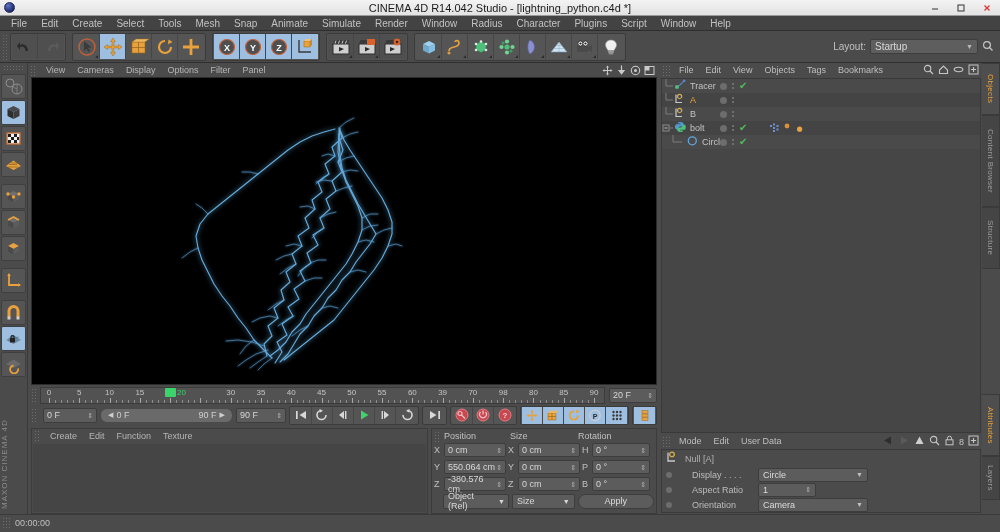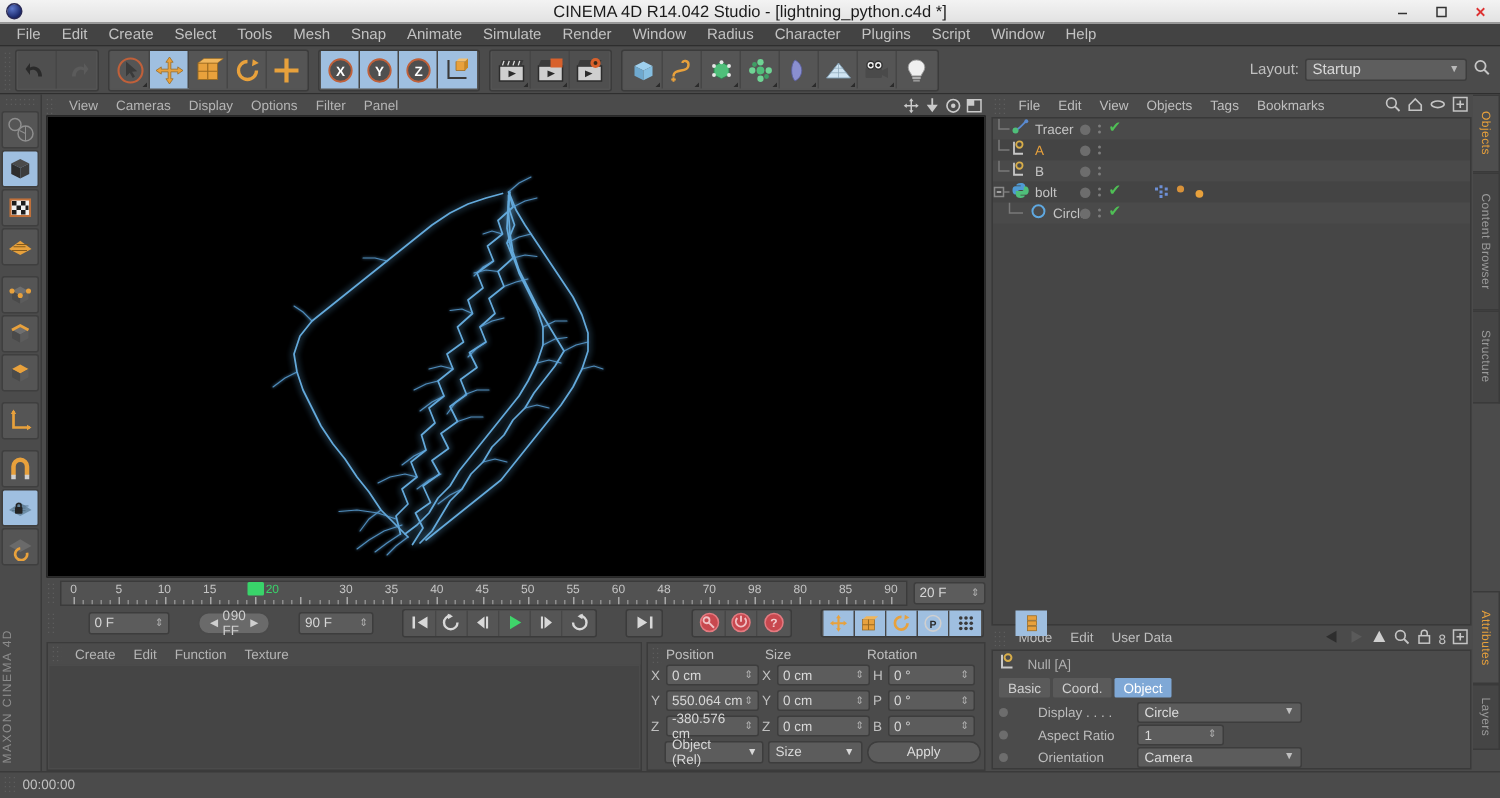--- a/index.html
+++ b/index.html
@@ -159,21 +159,21 @@
     position:absolute; top:0; width:11px; height:9px; background:#39d46a; border-radius:1px;
   }
   .playhead-lab{ position:absolute; top:0; font-size:8px; color:#39d46a; }
   .frame-field{
     width:48px;height:15px;background:#5c5c5c;border:1px solid #3d3d3d;
     font-size:9px;color:#d6d6d6;display:flex;align-items:center;padding:0 3px;
     border-radius:2px; flex:none; margin-left:4px;
   }
   .spin{ margin-left:auto; font-size:7px; color:#b0b0b0; line-height:7px; }
 
-  .tl-row2{ display:flex; align-items:center; height:19px; margin-top:2px; gap:19px; }
+  .tl-row2{ display:flex; align-items:center; height:19px; margin-top:2px; gap:3px; }
   .range-bar{
     flex:1; height:15px; background:#6a6a6a; border:1px solid #4a4a4a; border-radius:7px;
     display:flex; align-items:center; padding:0 4px; font-size:9px; color:#cfcfcf;
     position:relative;
   }
   .range-bar .r{ margin-left:auto; }
   .range-bar .tri{ font-size:7px; margin:0 3px; color:#cfcfcf;}
   .tbar-group{
     display:flex; align-items:center; height:19px; border:1px solid #3b3b3b;
     background:#545454; border-radius:2px; padding:1px;
@@ -842,21 +842,21 @@
               <div class="lab" style="left: 68.5556px;">10</div>
               <div class="lab" style="left: 98.8333px;">15</div>
               <div class="lab" style="left: 159.389px; margin-top: 33px;">25</div>
               <div class="lab" style="left: 189.667px;">30</div>
               <div class="lab" style="left: 219.944px;">35</div>
               <div class="lab" style="left: 250.222px;">40</div>
               <div class="lab" style="left: 280.5px;">45</div>
               <div class="lab" style="left: 310.778px;">50</div>
               <div class="lab" style="left: 341.056px;">55</div>
               <div class="lab" style="left: 371.333px;">60</div>
-              <div class="lab" style="left: 401.611px;">48</div>
+              <div class="lab" style="left: 401.611px;">39</div>
               <div class="lab" style="left: 431.889px;">70</div>
               <div class="lab" style="left: 462.167px;">98</div>
               <div class="lab" style="left: 492.444px;">80</div>
               <div class="lab" style="left: 522.722px;">85</div>
               <div class="lab" style="left: 553px;">90</div>
               <div class="playhead" style="left: 124.111px;"></div>
               <div class="playhead-lab" style="left: 136.111px;">20</div>
             </div>
           <div class="frame-field">
             <span>20 F</span>
@@ -1302,25 +1302,20 @@
           <div class="obj-title">
             <span>
               <svg width="14" height="13" viewBox="0 0 14 13">
                   <path d="M2 1.5 L2 10 L9 10" stroke="#c8c8c8" stroke-width="1.3" fill="none"></path>
                   <circle cx="6" cy="3.4" r="2.3" fill="none" stroke="#d8ae4a" stroke-width="1.3"></circle>
                 </svg>
             </span>
             <span class="t">Null [A]</span>
           </div>
 
-          <div class="tabrow">
-            <div class="atab">Basic</div>
-            <div class="atab">Coord.</div>
-            <div class="atab active">Object</div>
-          </div>
 
 
           <div class="prow">
             <span class="pbullet"></span>
             <span class="plabel">Display . . . .</span>
             <div class="pfield wide">
               <span>Circle</span>
               <span class="arr">▼</span>
             </div>
           </div>

